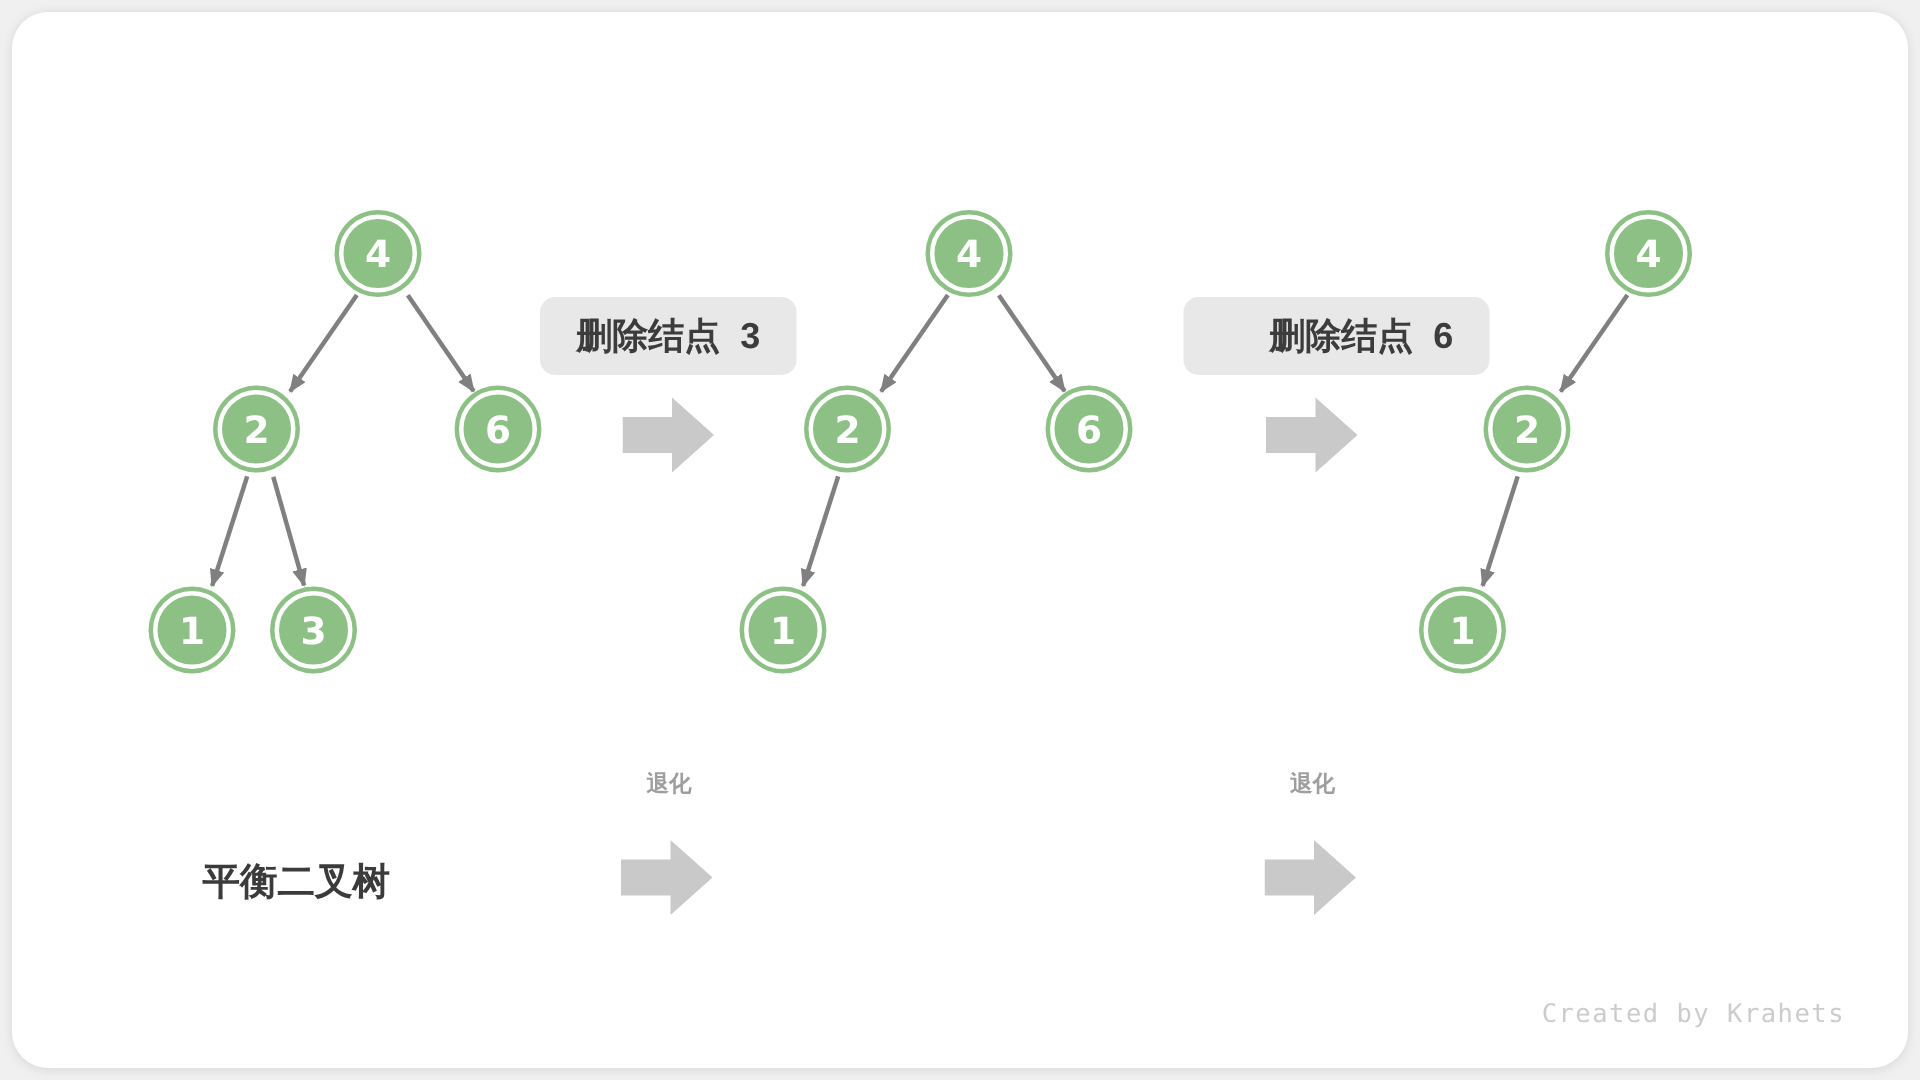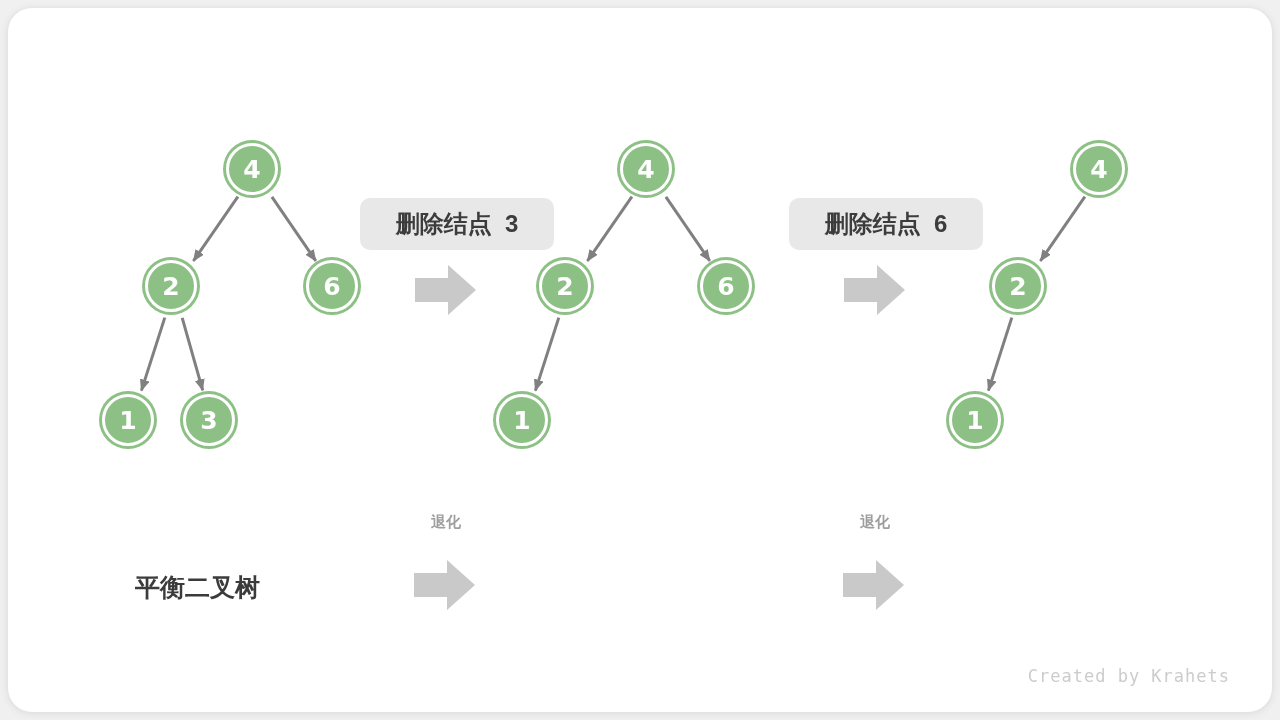--- a/index.html
+++ b/index.html
@@ -29,31 +29,31 @@
     box-shadow: 0 0 0 3px var(--node-fill, #8CC084);
     color: #ffffff;
     font-family: "DejaVu Sans", sans-serif;
     font-weight: bold;
     font-size: 25px;
     display: flex; align-items: center; justify-content: center;
     user-select: none;
   }
   .step-label {
     position: absolute;
-    width: 194px; height: 52px;
+    width: 171px; height: 52px;
     background: var(--label-bg, #E8E8E8);
     border-radius: 10px;
     color: var(--label-text, #3C3C3C);
     font-size: 24px;
     font-weight: bold;
     display: flex; align-items: center; justify-content: center;
     white-space: pre;
   }
   #step-0 { left: 352px; top: 190px; }
-  #step-1 { left: 781px; top: 190px; }
+  #step-1 { left: 781px; top: 190px; padding-left: 33px; }
   .block-arrow { position: absolute; width: 62px; height: 52px; }
   #blockarrow-top-0 { left: 407px; top: 256px; }
   #blockarrow-top-1 { left: 836px; top: 256px; }
   #blockarrow-bottom-0 { left: 406px; top: 551px; }
   #blockarrow-bottom-1 { left: 835px; top: 551px; }
   .degrade-label {
     position: absolute;
     width: 120px; height: 28px;
     top: 505px;
     color: var(--muted-text, #9E9E9E);

